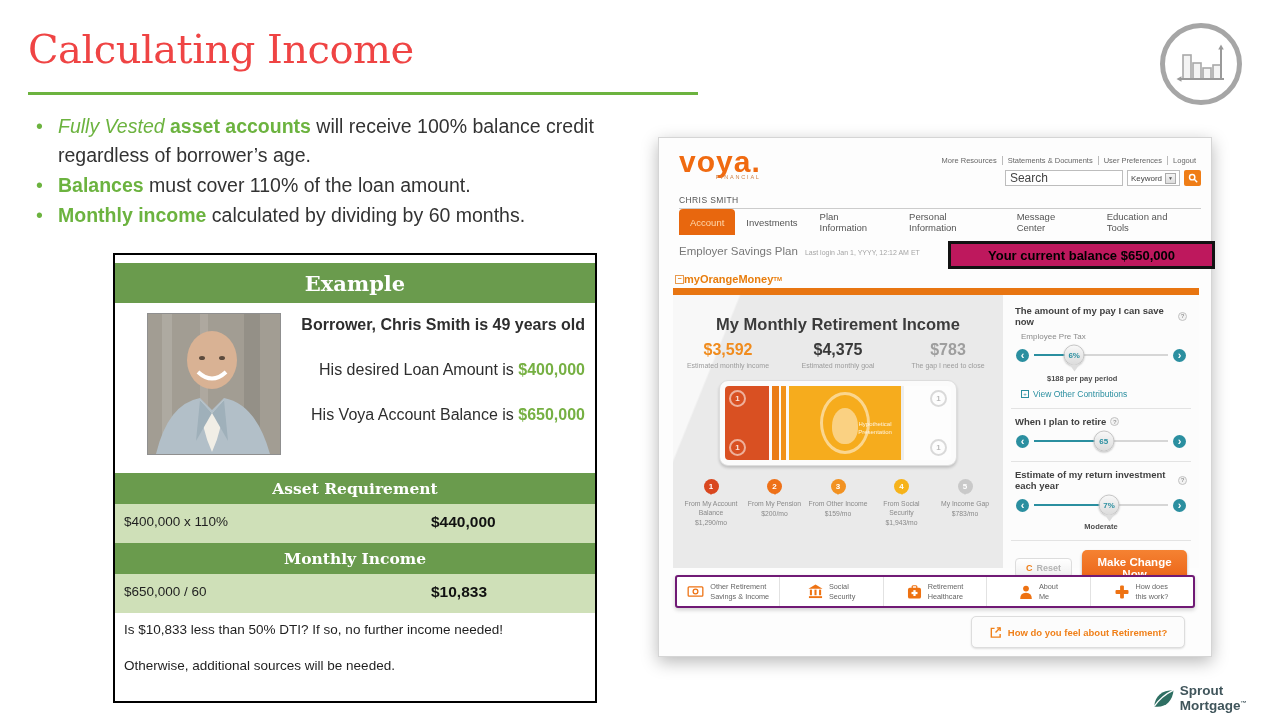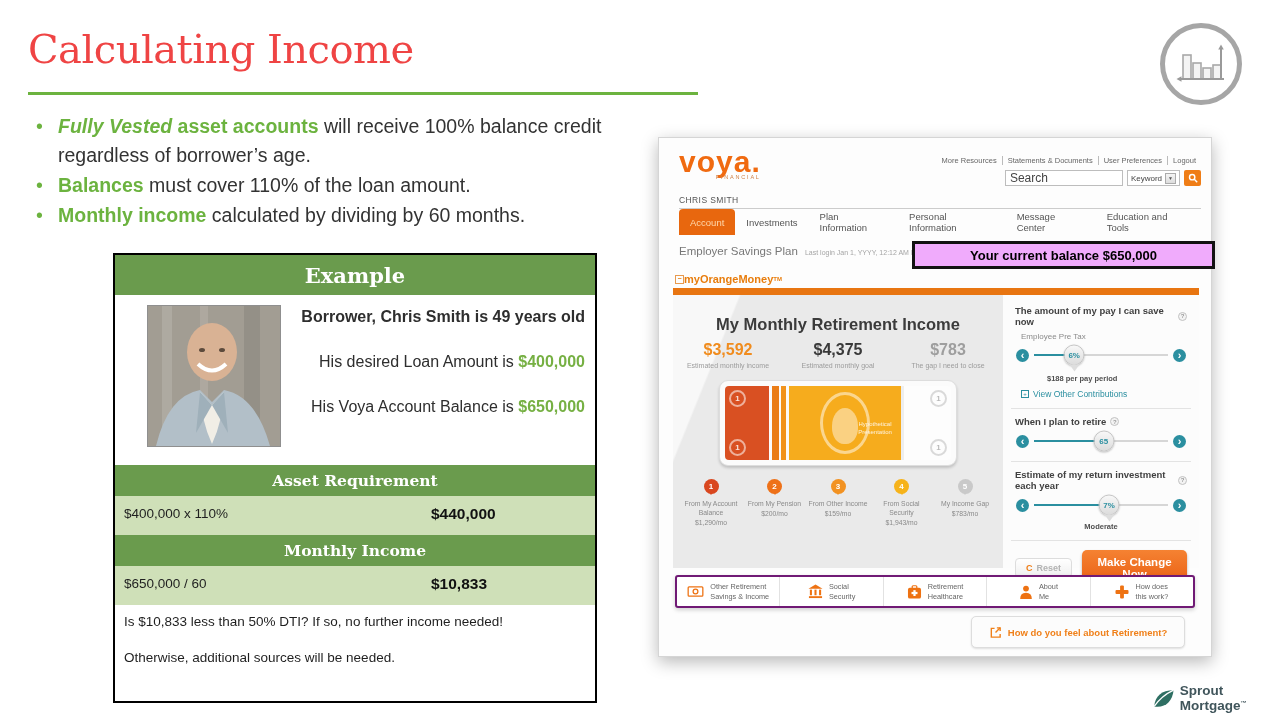--- a/index.html
+++ b/index.html
@@ -12,28 +12,28 @@
            font-weight:normal; font-size:40px; color:#ef4444; letter-spacing:-.5px; }
   .title-rule { position:absolute; left:28px; top:92px; width:670px; height:3px; background:#6cb33f; }
   .chart-badge { position:absolute; left:1160px; top:23px; width:82px; height:82px;
                  border:5px solid #a6a6a6; border-radius:50%; display:grid; place-items:center; background:#fff; }
 
   
   .bullets { position:absolute; left:34px; top:112px; width:575px; list-style:none; }
   .bullets li { position:relative; padding-left:24px; font-size:19.5px; color:#333;
                 line-height:29px; margin-bottom:1px; }
   .bullets li::before { content:"•"; position:absolute; left:2px; color:#6cb33f; }
-  .gi { color:#6cb33f; font-weight:bold; font-style:italic; }
+  .gi { color:#6cb33f; font-weight:normal; font-style:italic; }
   .gb { color:#6cb33f; font-weight:bold; }
 
   
   .example { position:absolute; left:113px; top:253px; width:484px; height:450px;
              border:2px solid #000; background:#fff; display:flex; flex-direction:column; }
   .ex-h1 { height:40px; background:#6a9b4d; color:#fff; font-family:"DejaVu Serif", serif;
-           font-weight:bold; font-size:21px; display:grid; place-items:center; }
+           font-weight:bold; font-size:21px; display:grid; place-items:center;margin-top:8px; }
   .ex-h2 { height:31px; background:#6a9b4d; color:#fff; font-family:"DejaVu Serif", serif;
            font-weight:bold; font-size:15.5px; display:grid; place-items:center; }
   .ex-body { height:170px; display:flex; background:#fff; }
   .photo { margin:10px 0 0 32px; width:134px; height:142px; border:1px solid #8f8f8f; flex:none; }
   .ex-lines { flex:1; padding:13px 10px 0 0; display:flex; flex-direction:column;
               align-items:flex-end; gap:27px; font-size:16px; color:#2e2e2e; }
   .ex-lines .b { font-weight:bold; }
   .green { color:#76b043; font-weight:bold; }
   .ex-row { height:39px; background:#cfe0b8; position:relative; }
   .formula { position:absolute; left:9px; top:10px; font-size:13.5px; color:#1f1f1f; }
@@ -58,21 +58,21 @@
   .kw-dd { width:11px; height:11px; border:1px solid #ababab; background:linear-gradient(#f5f5f5,#ddd);
            font-size:5px; color:#555; display:grid; place-items:center; }
   .v-search-btn { width:17px; height:16px; background:#ef7d16; border-radius:2px; display:grid; place-items:center; }
   .v-user { position:absolute; left:20px; top:57px; font-size:8.5px; color:#555; letter-spacing:.4px; }
   .v-hr { position:absolute; left:20px; right:10px; top:70px; border-top:1px solid #ccc; }
   .v-nav { position:absolute; left:20px; right:10px; top:71px; height:26px; display:flex; align-items:stretch; }
   .v-tab { padding:0 11px; display:flex; align-items:center; font-size:9.5px; color:#555; }
   .v-tab.active { background:#e8670e; border-radius:4px 4px 0 0; color:#ffd9ae; }
   .v-plan { position:absolute; left:20px; top:107px; font-size:11.5px; color:#777; }
   .v-login { font-size:7px; color:#a5a5a5; margin-left:7px; }
-  .v-callout { position:absolute; right:-4px; top:103px; width:303px; height:28px; background:#f0abfc;
+  .v-callout { position:absolute; right:-4px; top:103px; width:267px; height:28px; background:#be185d;
                border:3px solid #121212; display:grid; place-items:center; font-size:13px; font-weight:bold; color:#000; }
   .v-om { position:absolute; left:16px; top:135px; display:flex; gap:0; align-items:center;
           color:#e87d0d; font-weight:bold; font-size:11px; }
   .om-box { width:9px; height:9px; border:1px solid #e89a4e; font-size:7px; display:grid; place-items:center; line-height:0; }
   .v-om sup { font-size:6px; }
   .v-bar { position:absolute; left:14px; right:12px; top:150px; height:7px; background:#e87511; }
   .v-main { position:absolute; left:14px; right:12px; top:157px; height:273px; display:flex; }
 
   
   .v-left { width:330px; position:relative;

